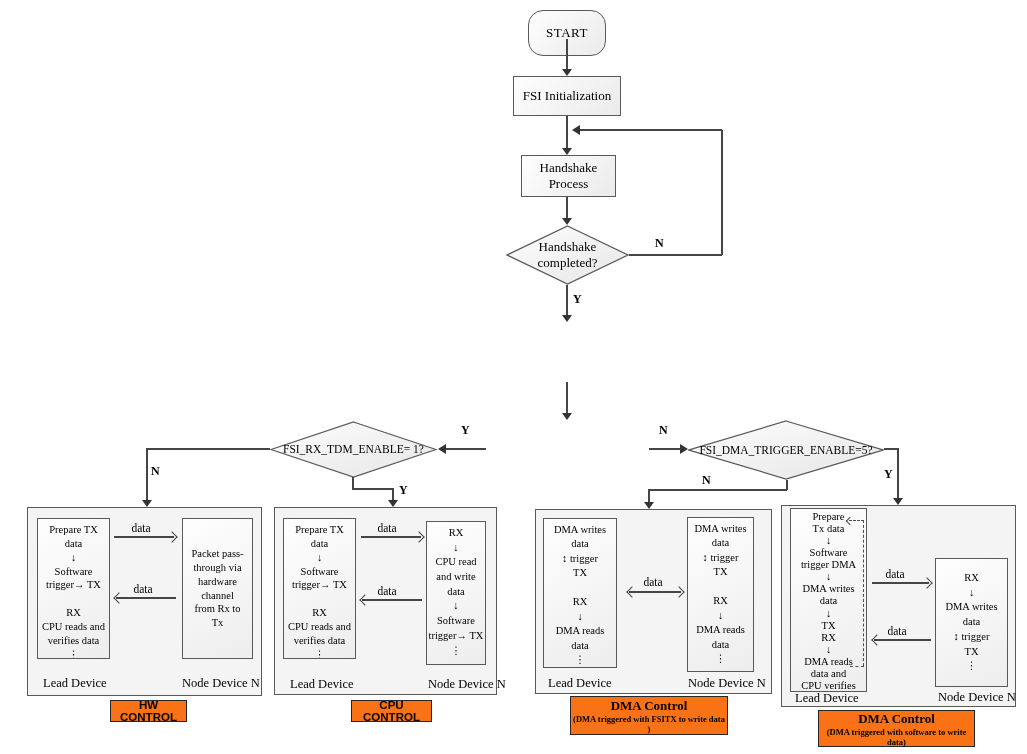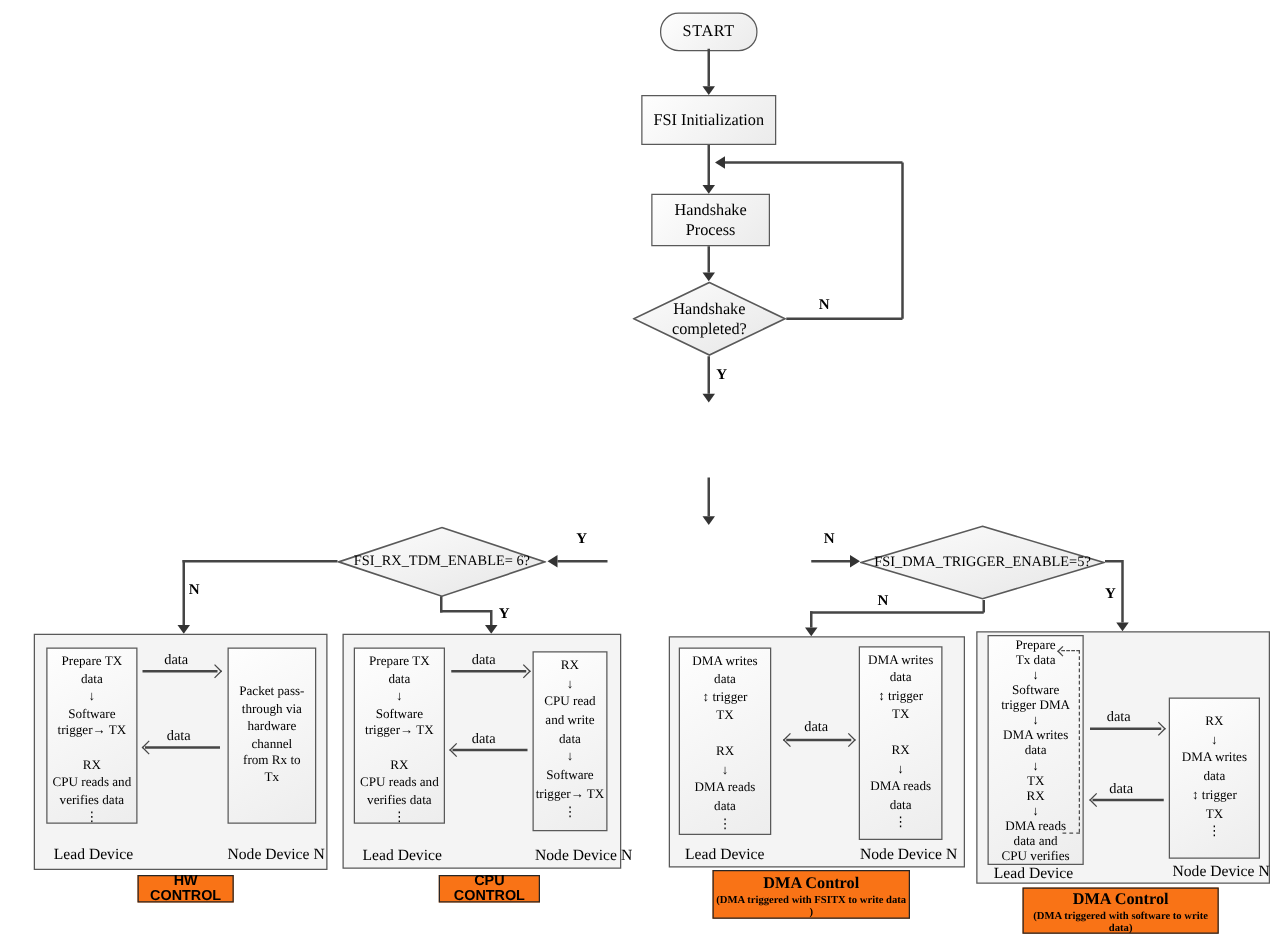--- a/index.html
+++ b/index.html
@@ -59,21 +59,21 @@
 
   <svg width="0" height="0" style="position:absolute">
     <defs>
       <linearGradient id="diafill" x1="0" y1="0" x2="1" y2="1">
         <stop offset="0" stop-color="#fdfdfd"></stop>
           <stop offset="1" stop-color="#e6e6e6"></stop>
       </linearGradient>
     </defs>
   </svg>
 
-  <div class="node pill" style="left:528px;top:10px;width:78px;height:31px"><span>START</span></div>
+  <div class="node pill" style="left:528px;top:10px;width:78px;height:46px"><span>START</span></div>
 
   <div class="vline" style="left:566px;top:39px;height:30px"></div>
   <div class="tri down" style="left:562px;top:69px"></div>
 
   <div class="node" style="left:513px;top:76px;width:108px;height:40px"><span>FSI Initialization</span></div>
 
   <div class="vline" style="left:566px;top:116px;height:32px"></div>
   <div class="tri down" style="left:562px;top:148px"></div>
 
   <div class="hline" style="left:629px;top:254px;width:93px"></div>
@@ -110,21 +110,21 @@
   <div class="tri left" style="left:438px;top:444px"></div>
 
   <div class="yn" style="left:659px;top:423px">N</div>
   <div class="hline" style="left:649px;top:448px;width:31px"></div>
   <div class="tri right" style="left:680px;top:444px"></div>
 
   <div class="diamond" style="left:270px;top:421px;width:167px;height:57px">
     <svg viewBox="0 0 167 57" preserveAspectRatio="none">
       <polygon points="83.5,1 166,28.5 83.5,56 1,28.5" fill="url(#diafill)" stroke="#595959" stroke-width="1.3"></polygon>
     </svg>
-    <span class="dtext">FSI_RX_TDM_ENABLE= 6?</span>
+    <span class="dtext">FSI_RX_TDM_ENABLE= 1?</span>
   </div>
 
   <div class="diamond" style="left:688px;top:420px;width:196px;height:60px">
     <svg viewBox="0 0 196 60" preserveAspectRatio="none">
       <polygon points="98,1 195,30 98,59 1,30" fill="url(#diafill)" stroke="#595959" stroke-width="1.3"></polygon>
     </svg>
     <span class="dtext">FSI_DMA_TRIGGER_ENABLE=5?</span>
   </div>
 
   <div class="hline" style="left:146px;top:448px;width:124px"></div>

